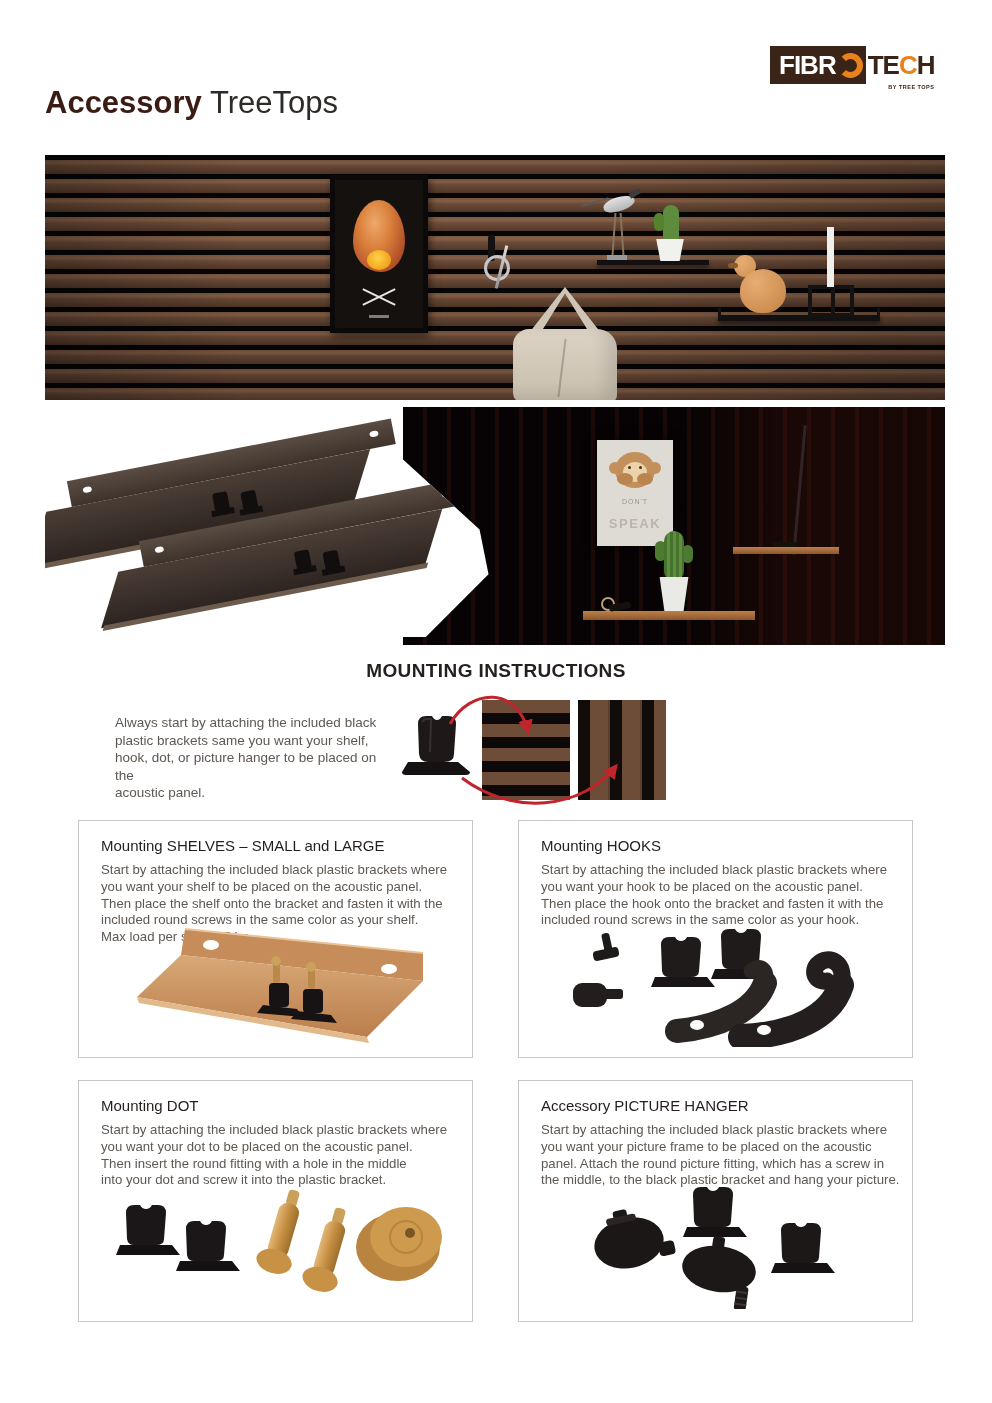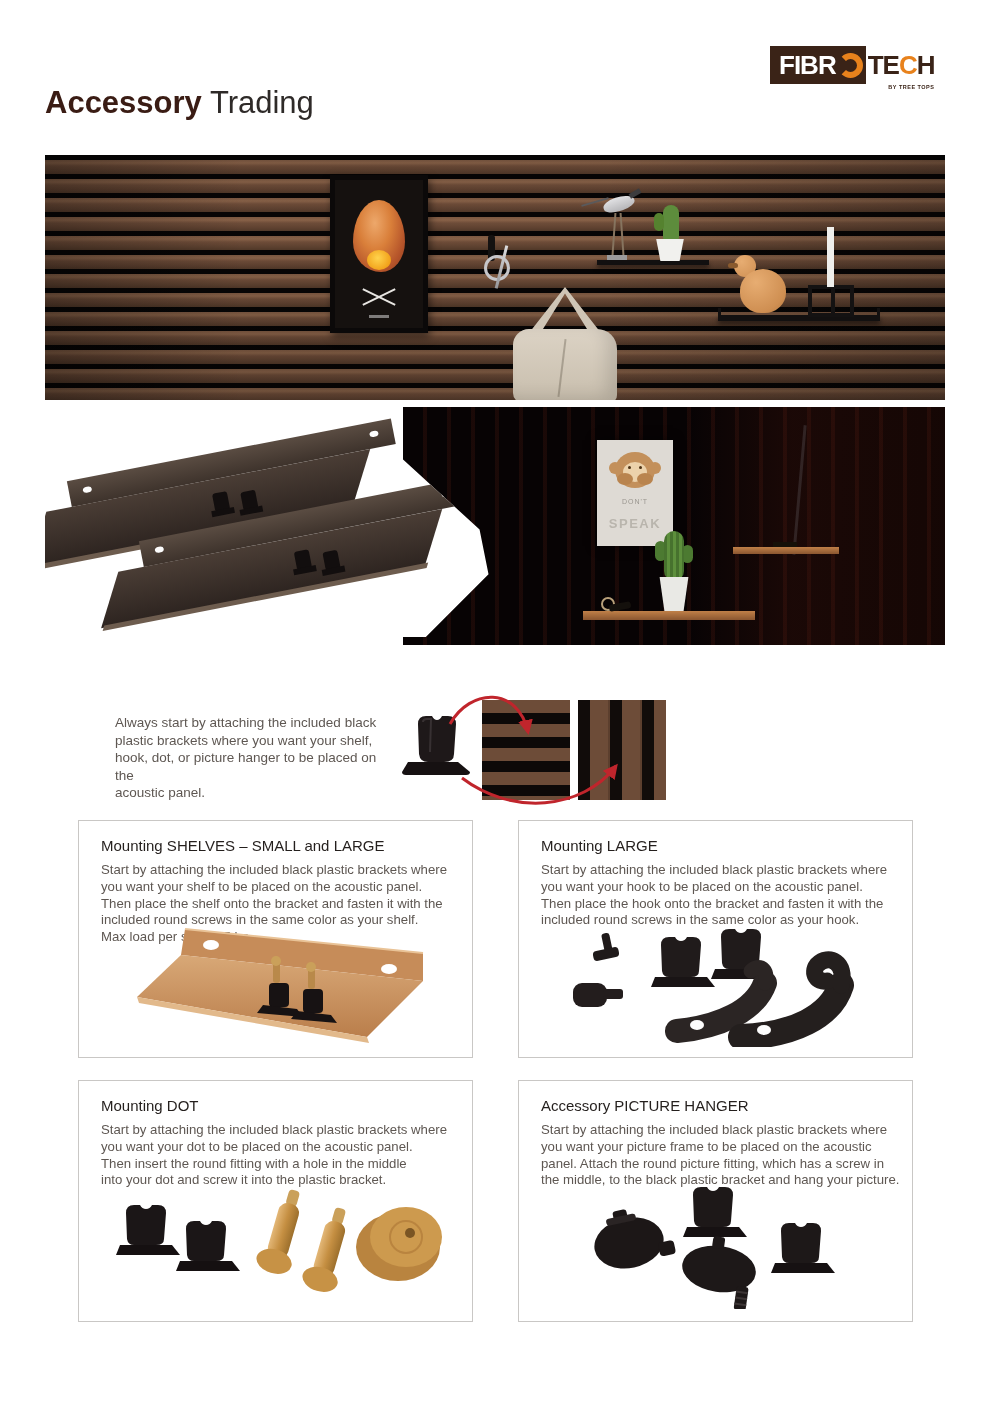--- a/index.html
+++ b/index.html
@@ -132,21 +132,21 @@
       <span class="logo-o"></span>
     </div>
     <div class="logo-right">
       <span class="logo-tech">TE</span>
         <span class="logo-tech logo-c">C</span>
         <span class="logo-tech">H</span>
       <span class="logo-tag">BY TREE TOPS</span>
     </div>
   </div>
 
-  <div class="title"><span class="accent">Accessory</span><span class="rest"> Trading</span></div>
+  <div class="title"><span class="accent">Accessory</span><span class="rest"> TreeTops</span></div>
 
   <div class="hero">
     <div class="hero-shade"></div>
     <div class="egg-poster">
       <div class="egg"></div>
       <div class="yolk"></div>
       <div class="legx1"></div>
       <div class="legx2"></div>
       <div class="poster-caption"></div>
     </div>
@@ -232,22 +232,23 @@
       <div class="back"></div>
       <div class="hole" style="left:14px;"></div>
       <div class="hole" style="left:306px;"></div>
       <div class="surf"></div>
       <div class="edge"></div>
       <div class="mbrk" style="left:150px;top:40px;"></div>
       <div class="mbrk" style="left:178px;top:46px;"></div>
     </div>
   </div>
 
+  <div class="inst-heading">MOUNTING INSTRUCTIONS</div>
   <div class="intro-left">Always start by attaching the included black
-plastic brackets where you want your shelf,
+plastic brackets same you want your shelf,
 hook, dot, or picture hanger to be placed on the
 acoustic panel.</div>
 
   <div class="bracket-fig">
     <svg width="80" height="72" viewBox="0 0 80 72">
       <path d="M10 56 L60 56 L72 66 Q72 69 68 69 L8 69 Q4 69 4 66 Z" fill="#161112"></path>
       <path d="M20 18 Q20 10 28 10 L34 10 Q36 14 39 14 Q42 14 44 10 L50 10 Q58 10 58 18 L56 48 Q56 56 46 56 L30 56 Q22 56 21 48 Z" fill="#1e1819"></path>
       <path d="M25 16 Q25 13 29 13 L33 13 L32 46" stroke="#4d4647" stroke-width="2" fill="none" opacity="0.55"></path>
     </svg>
   </div>
@@ -294,21 +295,21 @@
         <polygon points="136,80 170,84 176,92 130,88" fill="#171213"></polygon>
       </g>
       <g>
         <rect x="176" y="64" width="20" height="24" rx="4" fill="#171213"></rect>
         <polygon points="170,86 204,90 210,98 164,94" fill="#171213"></polygon>
       </g>
     </svg>
   </div>
 
   <div class="box" style="left:518px;top:820px;height:238px;">
-    <h3>Mounting LARGE</h3>
+    <h3>Mounting HOOKS</h3>
     <div class="body">Start by attaching the included black plastic brackets where
 you want your hook to be placed on the acoustic panel.
 Then place the hook onto the bracket and fasten it with the
 included round screws in the same color as your hook.</div>
     <svg class="prod" style="left:40px;top:98px;" width="312" height="128" viewBox="0 0 312 128">
       <defs>
         <g id="brk2">
           <path d="M6 10 Q6 2 14 2 L20 2 Q22 6 26 6 Q30 6 32 2 L38 2 Q46 2 46 10 L44 36 Q44 42 36 42 L14 42 Q8 42 7 36 Z" fill="#201b1b"></path>
           <polygon points="0,42 52,42 60,52 -4,52" fill="#191415"></polygon>
         </g>

